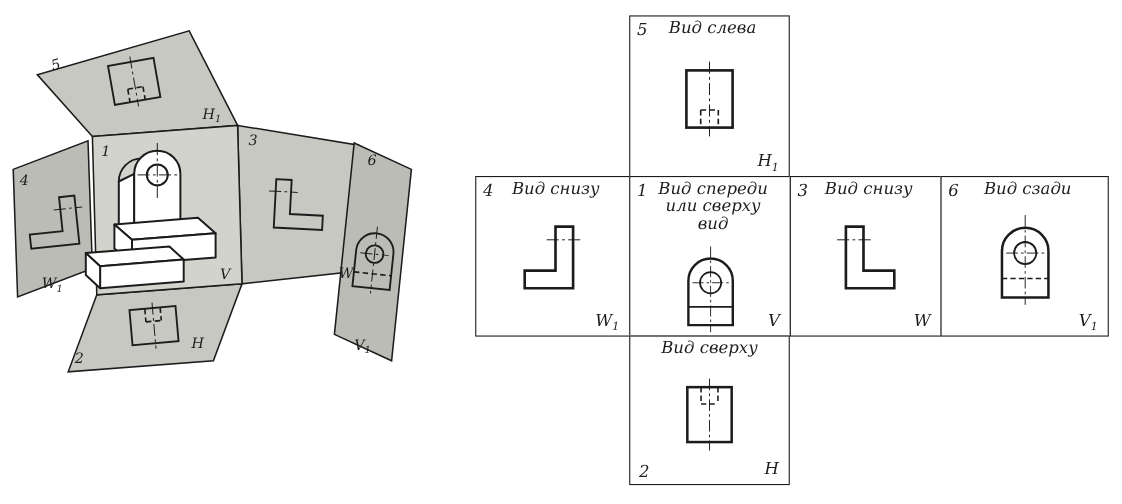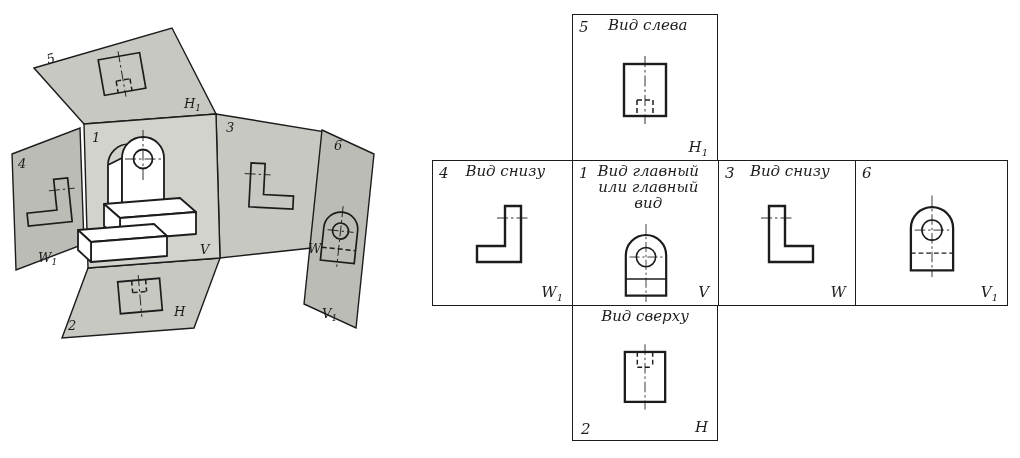--- a/index.html
+++ b/index.html
@@ -130,21 +130,21 @@
     <svg class="view" width="100" height="100" viewBox="0 0 100 100">
       <line class="cl" x1="44" y1="34" x2="76" y2="34"></line>
       <polygon class="ol" points="52,22 68,22 68,78 24,78 24,62 52,62"></polygon>
     </svg>
     <span class="plane-letter"><span>W</span><sub>1</sub></span>
   </div>
 
   <div class="cell" style="left:572px;top:160px;width:147px;height:146px">
     <div class="cell-head">
       <span class="num">1</span>
-      <span class="lbl">Вид главный или главный вид</span>
+      <span class="lbl">Вид спереди или сверху вид</span>
     </div>
     <svg class="view" width="96" height="96" viewBox="0 0 100 100">
       <line class="cl" x1="50" y1="12" x2="50" y2="97"></line>
       <line class="cl" x1="32" y1="48" x2="68" y2="48"></line>
       <path class="ol" d="M28,90 L28,46 A22,22 0 0 1 72,46 L72,90 Z"></path>
       <circle class="ol2" cx="50" cy="48" r="10.5"></circle>
       <line class="ol2" x1="28" y1="72" x2="72" y2="72"></line>
     </svg>
     <span class="plane-letter"><span>V</span><sub></sub></span>
   </div>
@@ -157,20 +157,21 @@
     <svg class="view" width="100" height="100" viewBox="0 0 100 100">
       <line class="cl" x1="24" y1="34" x2="56" y2="34"></line>
       <polygon class="ol" points="32,22 48,22 48,62 76,62 76,78 32,78"></polygon>
     </svg>
     <span class="plane-letter"><span>W</span><sub></sub></span>
   </div>
 
   <div class="cell" style="left:855px;top:160px;width:153px;height:146px">
     <div class="cell-head">
       <span class="num">6</span>
+      <span class="lbl">Вид сзади</span>
     </div>
     <svg class="view" width="96" height="96" viewBox="0 0 100 100">
       <line class="cl" x1="50" y1="12" x2="50" y2="97"></line>
       <line class="cl" x1="32" y1="48" x2="68" y2="48"></line>
       <path class="ol" d="M28,90 L28,46 A22,22 0 0 1 72,46 L72,90 Z"></path>
       <circle class="ol2" cx="50" cy="48" r="10.5"></circle>
       <line class="hd" x1="28" y1="72" x2="72" y2="72"></line>
     </svg>
     <span class="plane-letter"><span>V</span><sub>1</sub></span>
   </div>

